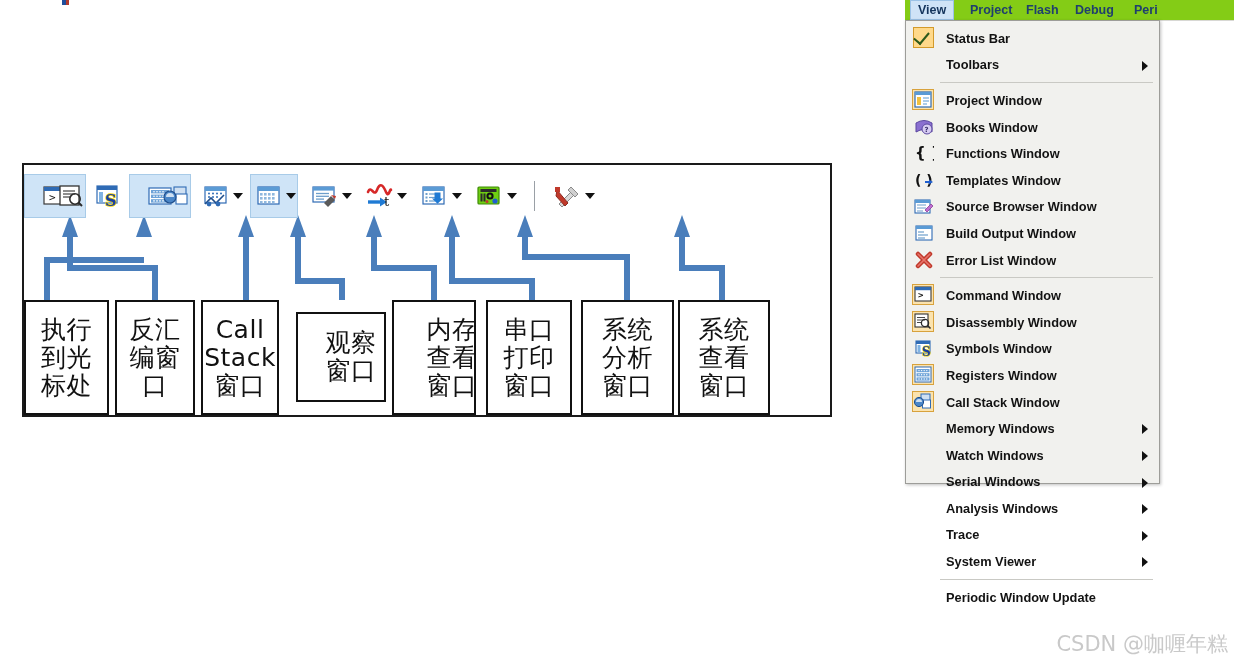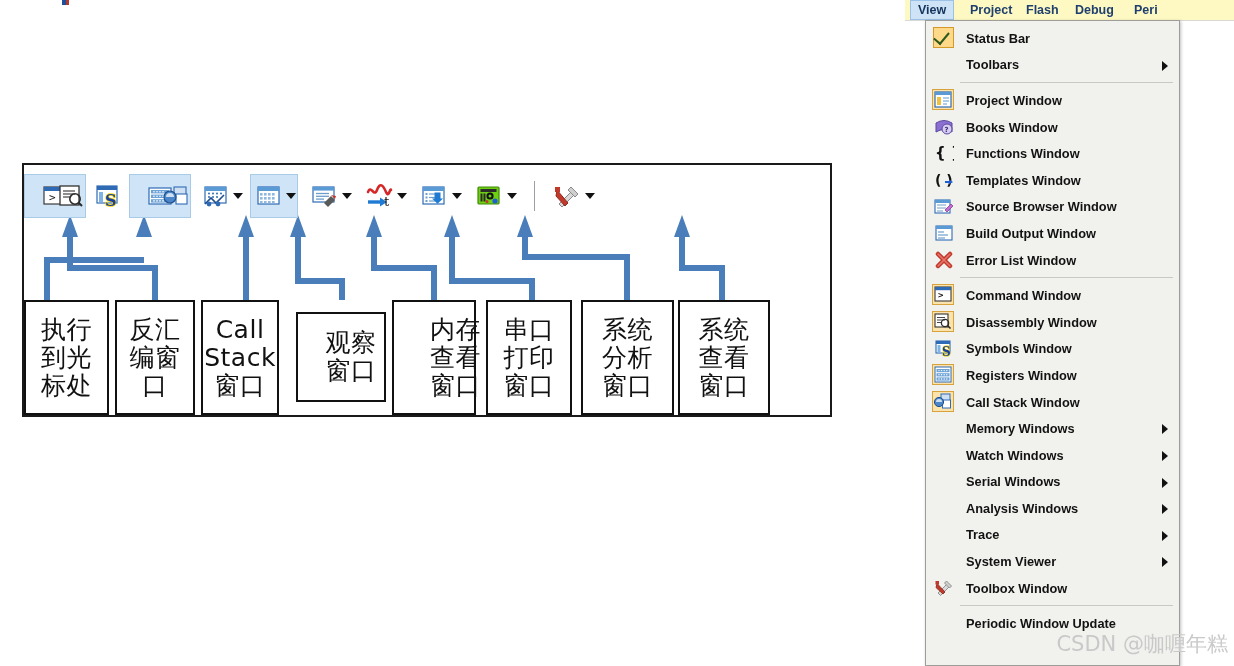--- a/index.html
+++ b/index.html
@@ -23,48 +23,47 @@
   .tb-icon{width:30px;height:28px;position:relative;}
   .tb-caret{width:0;height:0;border-left:5px solid transparent;border-right:5px solid transparent;border-top:6px solid #111;margin-left:3px;}
   .tb-sep{width:1px;height:30px;background:#9aa0a6;}
 
   
   .ic{position:absolute;left:0;top:0;width:30px;height:28px;}
 
   
   .callout{
     position:absolute;border:2px solid #111;background:#fff;box-sizing:border-box;
-    display:flex;flex-direction:column;justify-content:center;
+    display:flex;flex-direction:column;align-items:center;justify-content:center;
     font-family:"DejaVu Sans","Liberation Sans",sans-serif;
     font-size:25px;line-height:1.12;color:#111;letter-spacing:0.5px;
     text-align:center;
   }
   .callout span{display:block;white-space:nowrap;}
 
   
   #connectors{left:22px;top:163px;width:810px;height:254px;}
 
   
   #menubar{
-    left:905px;top:0px;width:329px;height:20px;background:#fef9c3;
+    left:905px;top:0px;width:329px;height:20px;background:#84cc16;
     border-bottom:1px solid #d8d8d4;
     text-align:center;
   }
   .mb-item{
     position:absolute;top:0px;height:20px;line-height:20px;
     font-size:12.5px;color:#1f3f6e;font-weight:bold;padding:0 7px;
     font-family:"Liberation Sans","DejaVu Sans",sans-serif;white-space:nowrap;
   }
   .mb-item.active{background:#cfe3f7;border:1px solid #9bc2e6;box-sizing:border-box;line-height:18px;color:#14345c;}
 
   #menu-dropdown{
-    left:905px;top:20px;width:255px;height:646px;
+    left:905px;top:20px;width:255px;height:464px;
     background:#f1f1ee;border:1px solid #9d9d99;box-sizing:border-box;
     box-shadow:1px 1px 3px rgba(0,0,0,.25);
-    margin-left:20px;
   }
   #menu-gutter{position:absolute;left:0;top:0;width:32px;height:100%;background:#f1f1ee;}
   .mi{
     position:relative;height:26.6px;display:flex;align-items:center;
     font-size:12.8px;color:#121212;font-weight:bold;
     font-family:"Liberation Sans","DejaVu Sans",sans-serif;
   }
   .mi-icon{position:absolute;left:8px;top:3px;width:20px;height:20px;}
   .mi-label{margin-left:40px;white-space:nowrap;}
   .mi-arrow{position:absolute;right:11px;top:9px;width:0;height:0;
@@ -583,31 +582,20 @@
   <div class="mi">
     <div class="mi-label">Trace</div>
     <div class="mi-arrow"></div>
   </div>
 
   <div class="mi">
     <div class="mi-label">System Viewer</div>
     <div class="mi-arrow"></div>
   </div>
 
-  <div class="mi">
-    <div class="mi-icon">
-      <svg width="20" height="20" viewBox="0 0 20 20">
-        <path d="M4 15 L13 6 L15.5 8.5 L6.5 17.5 Z" fill="#d9d9d9" stroke="#8a8a8a" stroke-width="0.9"></path>
-        <path d="M12.5 3 L17.5 8 L15.5 10 L10.5 5 Z" fill="#cfcfcf" stroke="#8a8a8a" stroke-width="0.9"></path>
-        <path d="M3 5.5 L11 14 L9 16 L2 9.5 Z" fill="#c0392b" stroke="#8e2b20" stroke-width="0.9"></path>
-        <rect x="1.5" y="3" width="3.5" height="3.5" fill="#c0392b"></rect>
-      </svg>
-    </div>
-    <div class="mi-label">Toolbox Window</div>
-  </div>
   <div class="mi-sep"></div>
 
   <div class="mi">
     <div class="mi-label">Periodic Window Update</div>
   </div>
 </div>
 
 <div class="abs" id="watermark">CSDN @咖喱年糕</div>
 
 </body></html>

